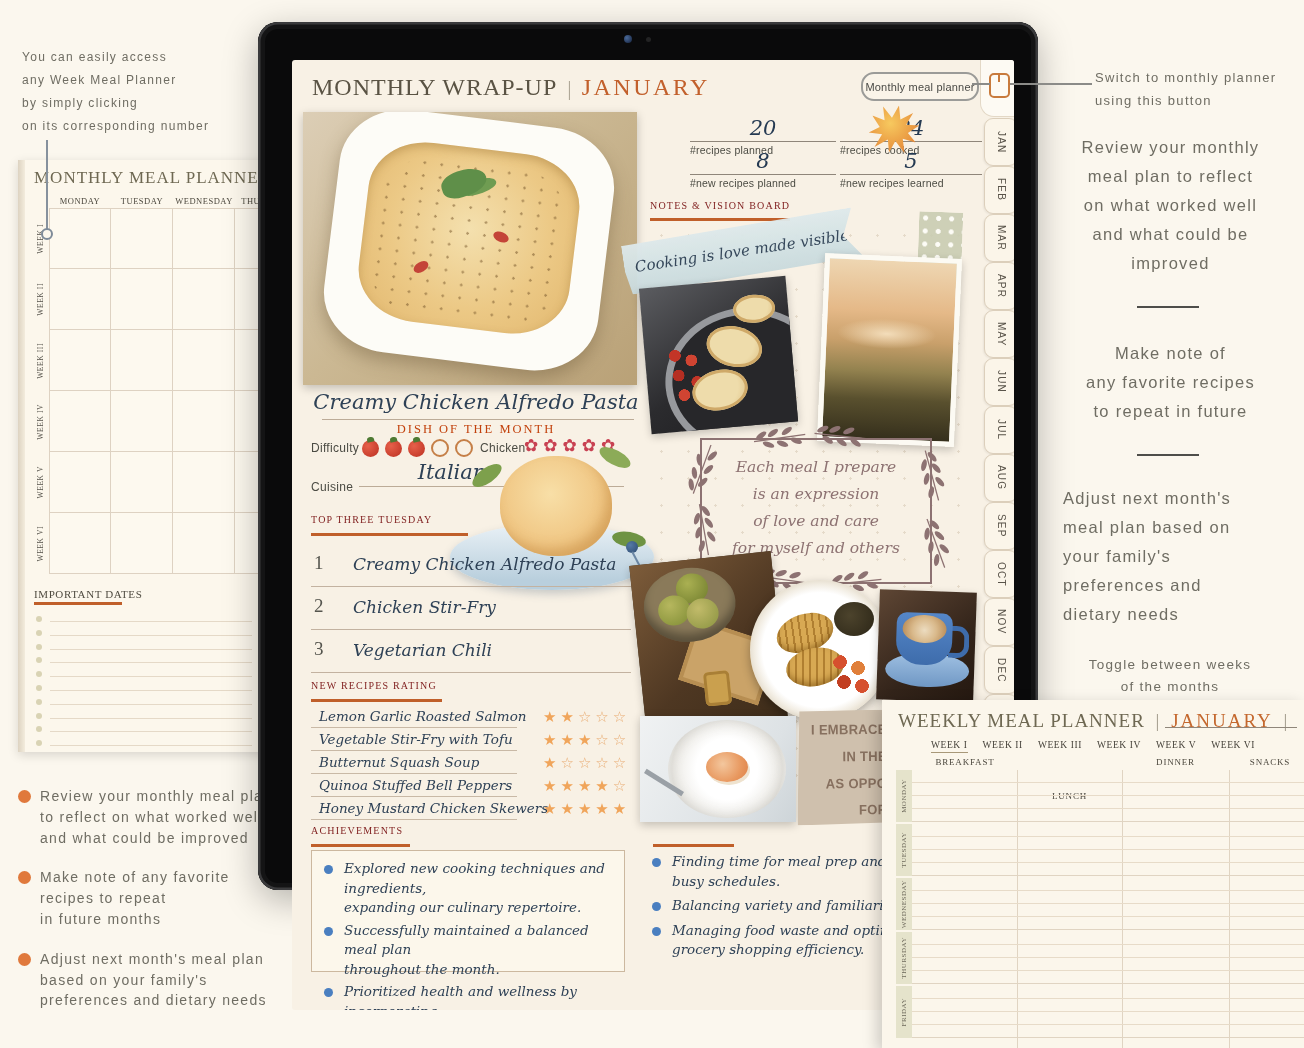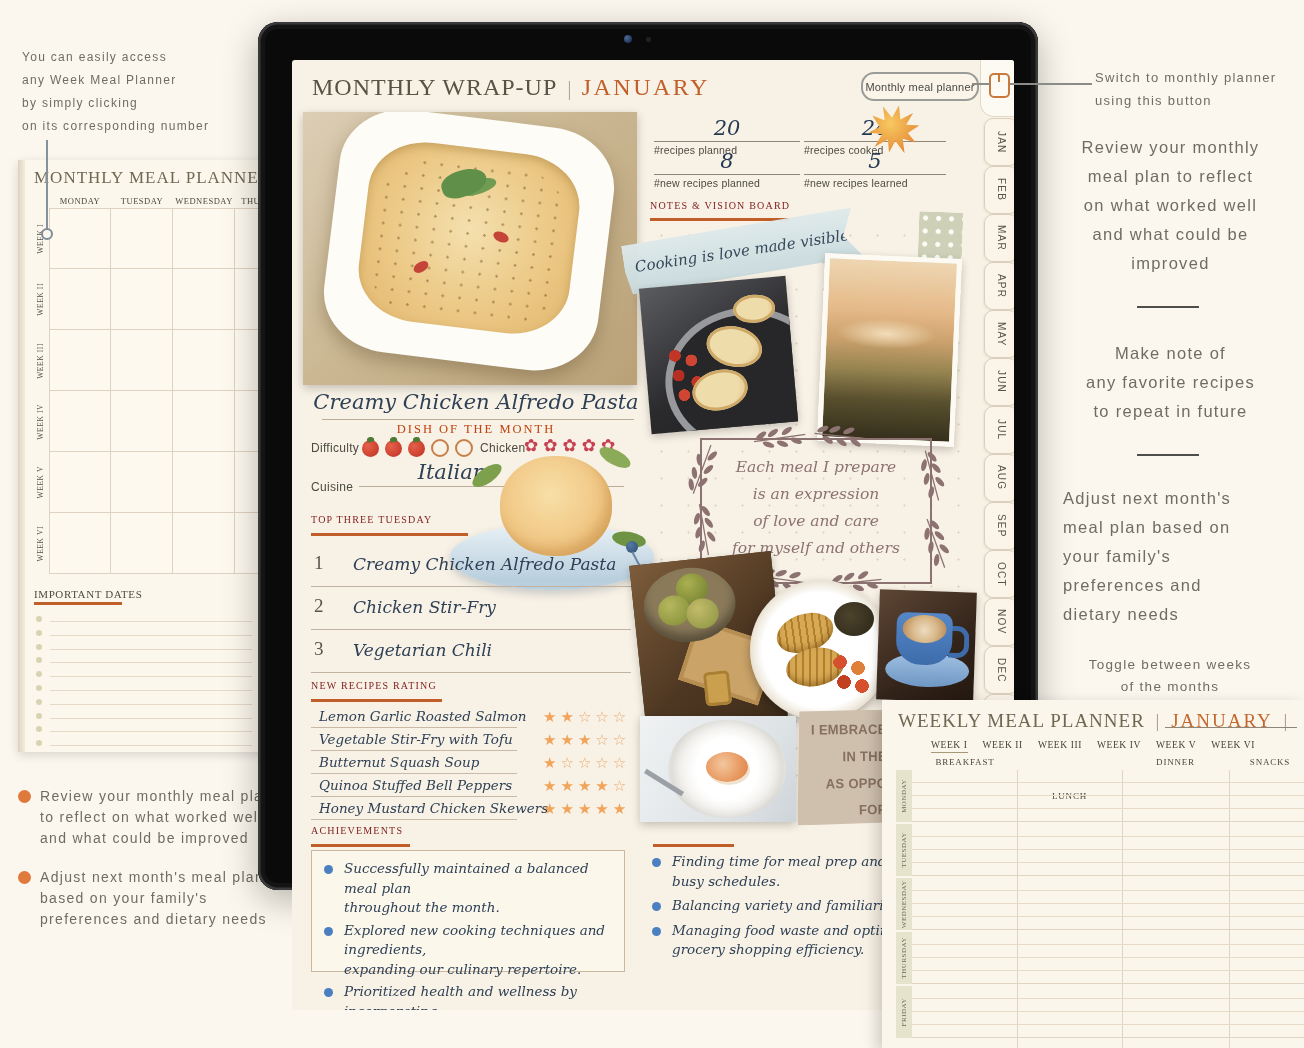--- a/index.html
+++ b/index.html
@@ -62,21 +62,21 @@
   .photo-pasta .inner{position:absolute;left:60px;top:36px;width:212px;height:180px;border-radius:28%;transform:rotate(7deg);
     background:radial-gradient(circle at 50% 45%,#f4e0ae 0%,#ecc986 55%,#e2b86f 100%);box-shadow:inset 0 4px 10px rgba(140,100,40,.35);}
   .photo-pasta .mint{position:absolute;left:138px;top:58px;width:46px;height:26px;background:#5f8f49;border-radius:50% 60% 55% 45%;transform:rotate(-18deg);box-shadow:14px 8px 0 -6px #6f9c52;}
   .photo-pasta .pep1,.photo-pasta .pep2{position:absolute;width:16px;height:10px;border-radius:50%;background:#c44438;}
   .photo-pasta .pep1{left:190px;top:120px;transform:rotate(24deg);}
   .photo-pasta .pep2{left:110px;top:150px;transform:rotate(-30deg);}
   .photo-pasta .spk{position:absolute;left:70px;top:50px;width:190px;height:160px;border-radius:30%;transform:rotate(7deg);
     background-image:radial-gradient(circle,#7a5a2e 1px,transparent 1.5px);background-size:17px 13px;opacity:.55;}
 
   
-  .stat{text-align:center;}
+  .stat{text-align:center;margin-left:36px;}
   .stat .v{font-family:"DejaVu Serif",serif;font-style:italic;font-size:21px;color:#253a52;line-height:24px;}
   .stat .ln{border-bottom:1.2px solid #8f867a;margin-top:1px;}
   .stat .l{font-size:10.5px;color:#4b4b43;text-align:left;margin-top:2px;letter-spacing:.2px;}
   .starburst{left:578px;top:45px;width:48px;height:48px;transform:rotate(12deg);background:radial-gradient(circle at 40% 40%,#f7c95f,#e0772d);
     clip-path:polygon(50% 0%,59% 28%,82% 9%,73% 36%,100% 32%,80% 52%,100% 68%,72% 66%,82% 95%,58% 74%,50% 100%,42% 74%,18% 95%,28% 66%,0% 68%,20% 52%,0% 32%,27% 36%,18% 9%,41% 28%);}
 
   
   .dotbg{left:356px;top:162px;width:330px;height:558px;background-image:radial-gradient(circle,#d6c8b2 1px,transparent 1.4px);background-size:27px 27px;opacity:.55;}
   .sec-h{font-family:Liberation Serif, serif;font-size:10px;letter-spacing:1.2px;color:#7f1d1d;}
   .nv-h{left:358px;top:140px;}
@@ -586,24 +586,24 @@
         <div class="abs nr-row" style="top: 739px;">
           <span class="nm script">Honey Mustard Chicken Skewers</span>
           <div class="ln"></div>
           <span class="stars"><span class="f">★★★★★</span><span class="e"></span></span>
         </div>
       </div>
 
     <div class="abs sec-h ach-h">ACHIEVEMENTS</div>
     <div class="abs ou ach-u"></div>
     <div class="abs ach-box">
+        <div class="blt"><span class="dot"></span><span class="tx">Explored new cooking techniques and ingredients,
+expanding our culinary repertoire.</span></div>
         <div class="blt"><span class="dot"></span><span class="tx">Successfully maintained a balanced meal plan
 throughout the month.</span></div>
-        <div class="blt"><span class="dot"></span><span class="tx">Explored new cooking techniques and ingredients,
-expanding our culinary repertoire.</span></div>
         <div class="blt"><span class="dot"></span><span class="tx">Prioritized health and wellness by incorporating
 more plant-based meals into our diet.</span></div>
       </div>
 
     <div class="abs sec-h chl-h">CHALLENGES</div>
     <div class="abs ou chl-u"></div>
     <div class="abs chl-box">
         <div class="blt"><span class="dot"></span><span class="tx">Finding time for meal prep and cooking
 busy schedules.</span></div>
         <div class="blt"><span class="dot"></span><span class="tx">Balancing variety and familiarity in ou</span></div>
@@ -765,16 +765,19 @@
 your family's
 preferences and
 dietary needs</div>
 <div class="abs ann r-toggle">Toggle between weeks
 of the months</div>
 
 <div class="abs bl-list">
     <div class="bl-item"><span class="dot"></span><span class="tx ann">Review your monthly meal plan
 to reflect on what worked well
 and what could be improved</span></div>
+    <div class="bl-item"><span class="dot"></span><span class="tx ann">Make note of any favorite
+recipes to repeat
+in future months</span></div>
     <div class="bl-item"><span class="dot"></span><span class="tx ann">Adjust next month's meal plan
 based on your family's
 preferences and dietary needs</span></div>
   </div>
 
 </body></html>

